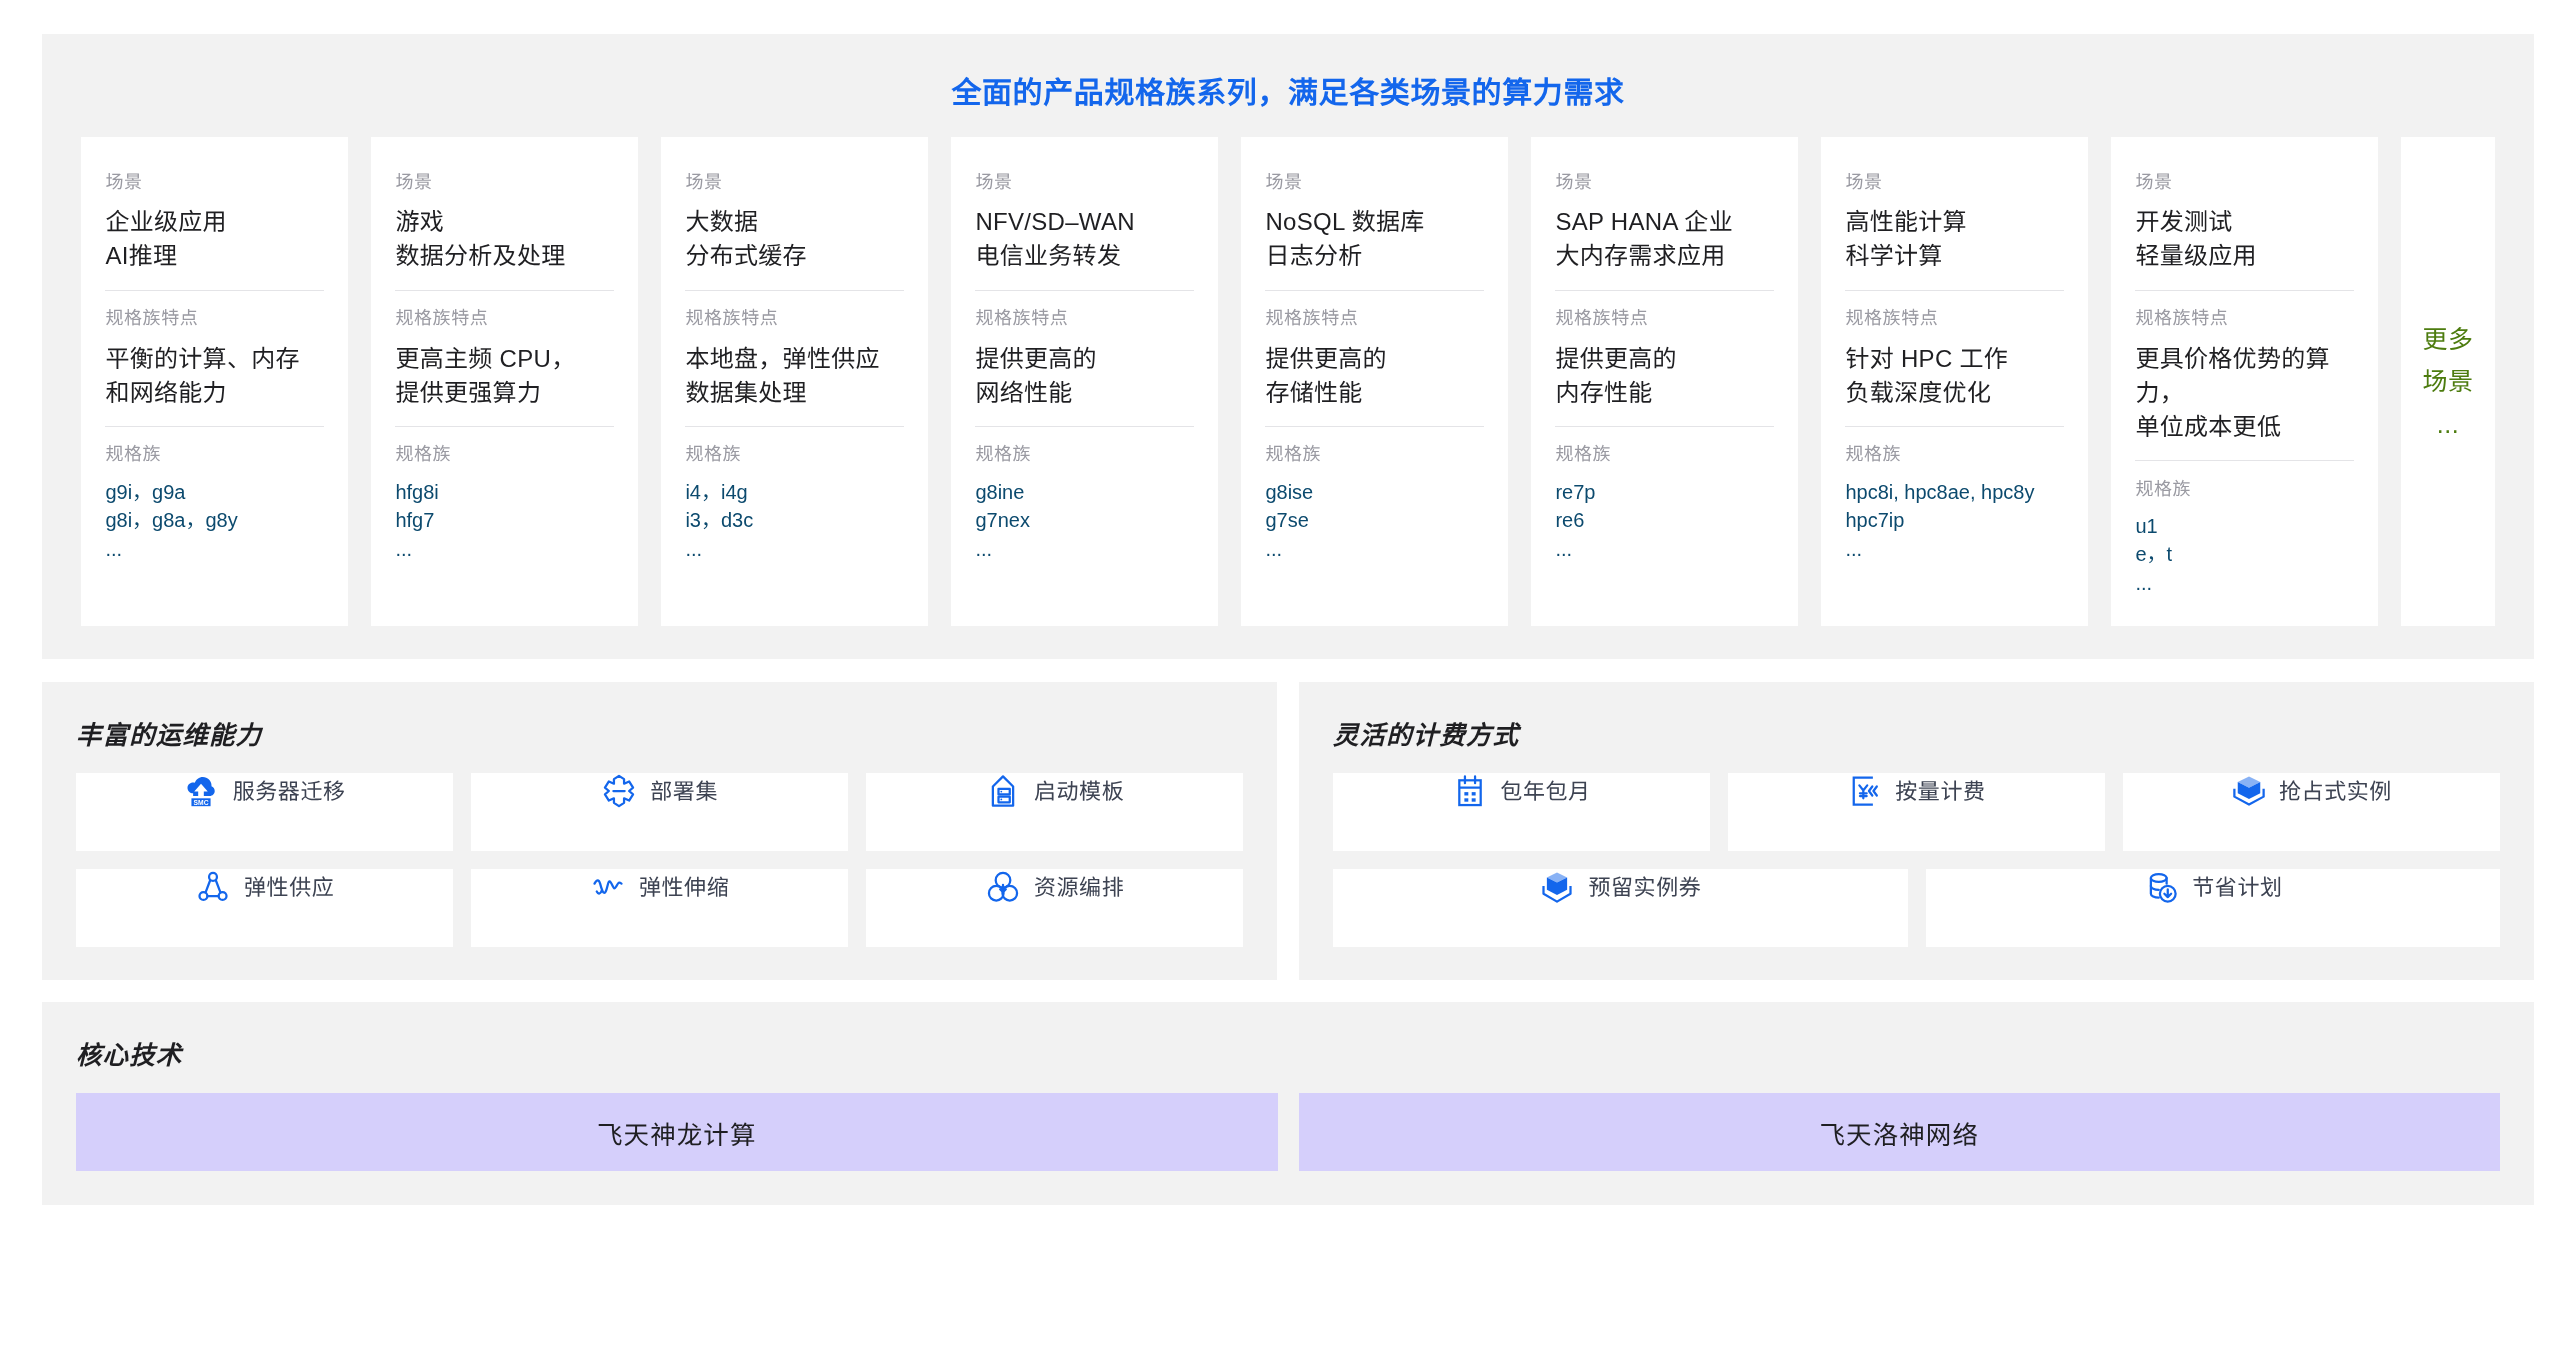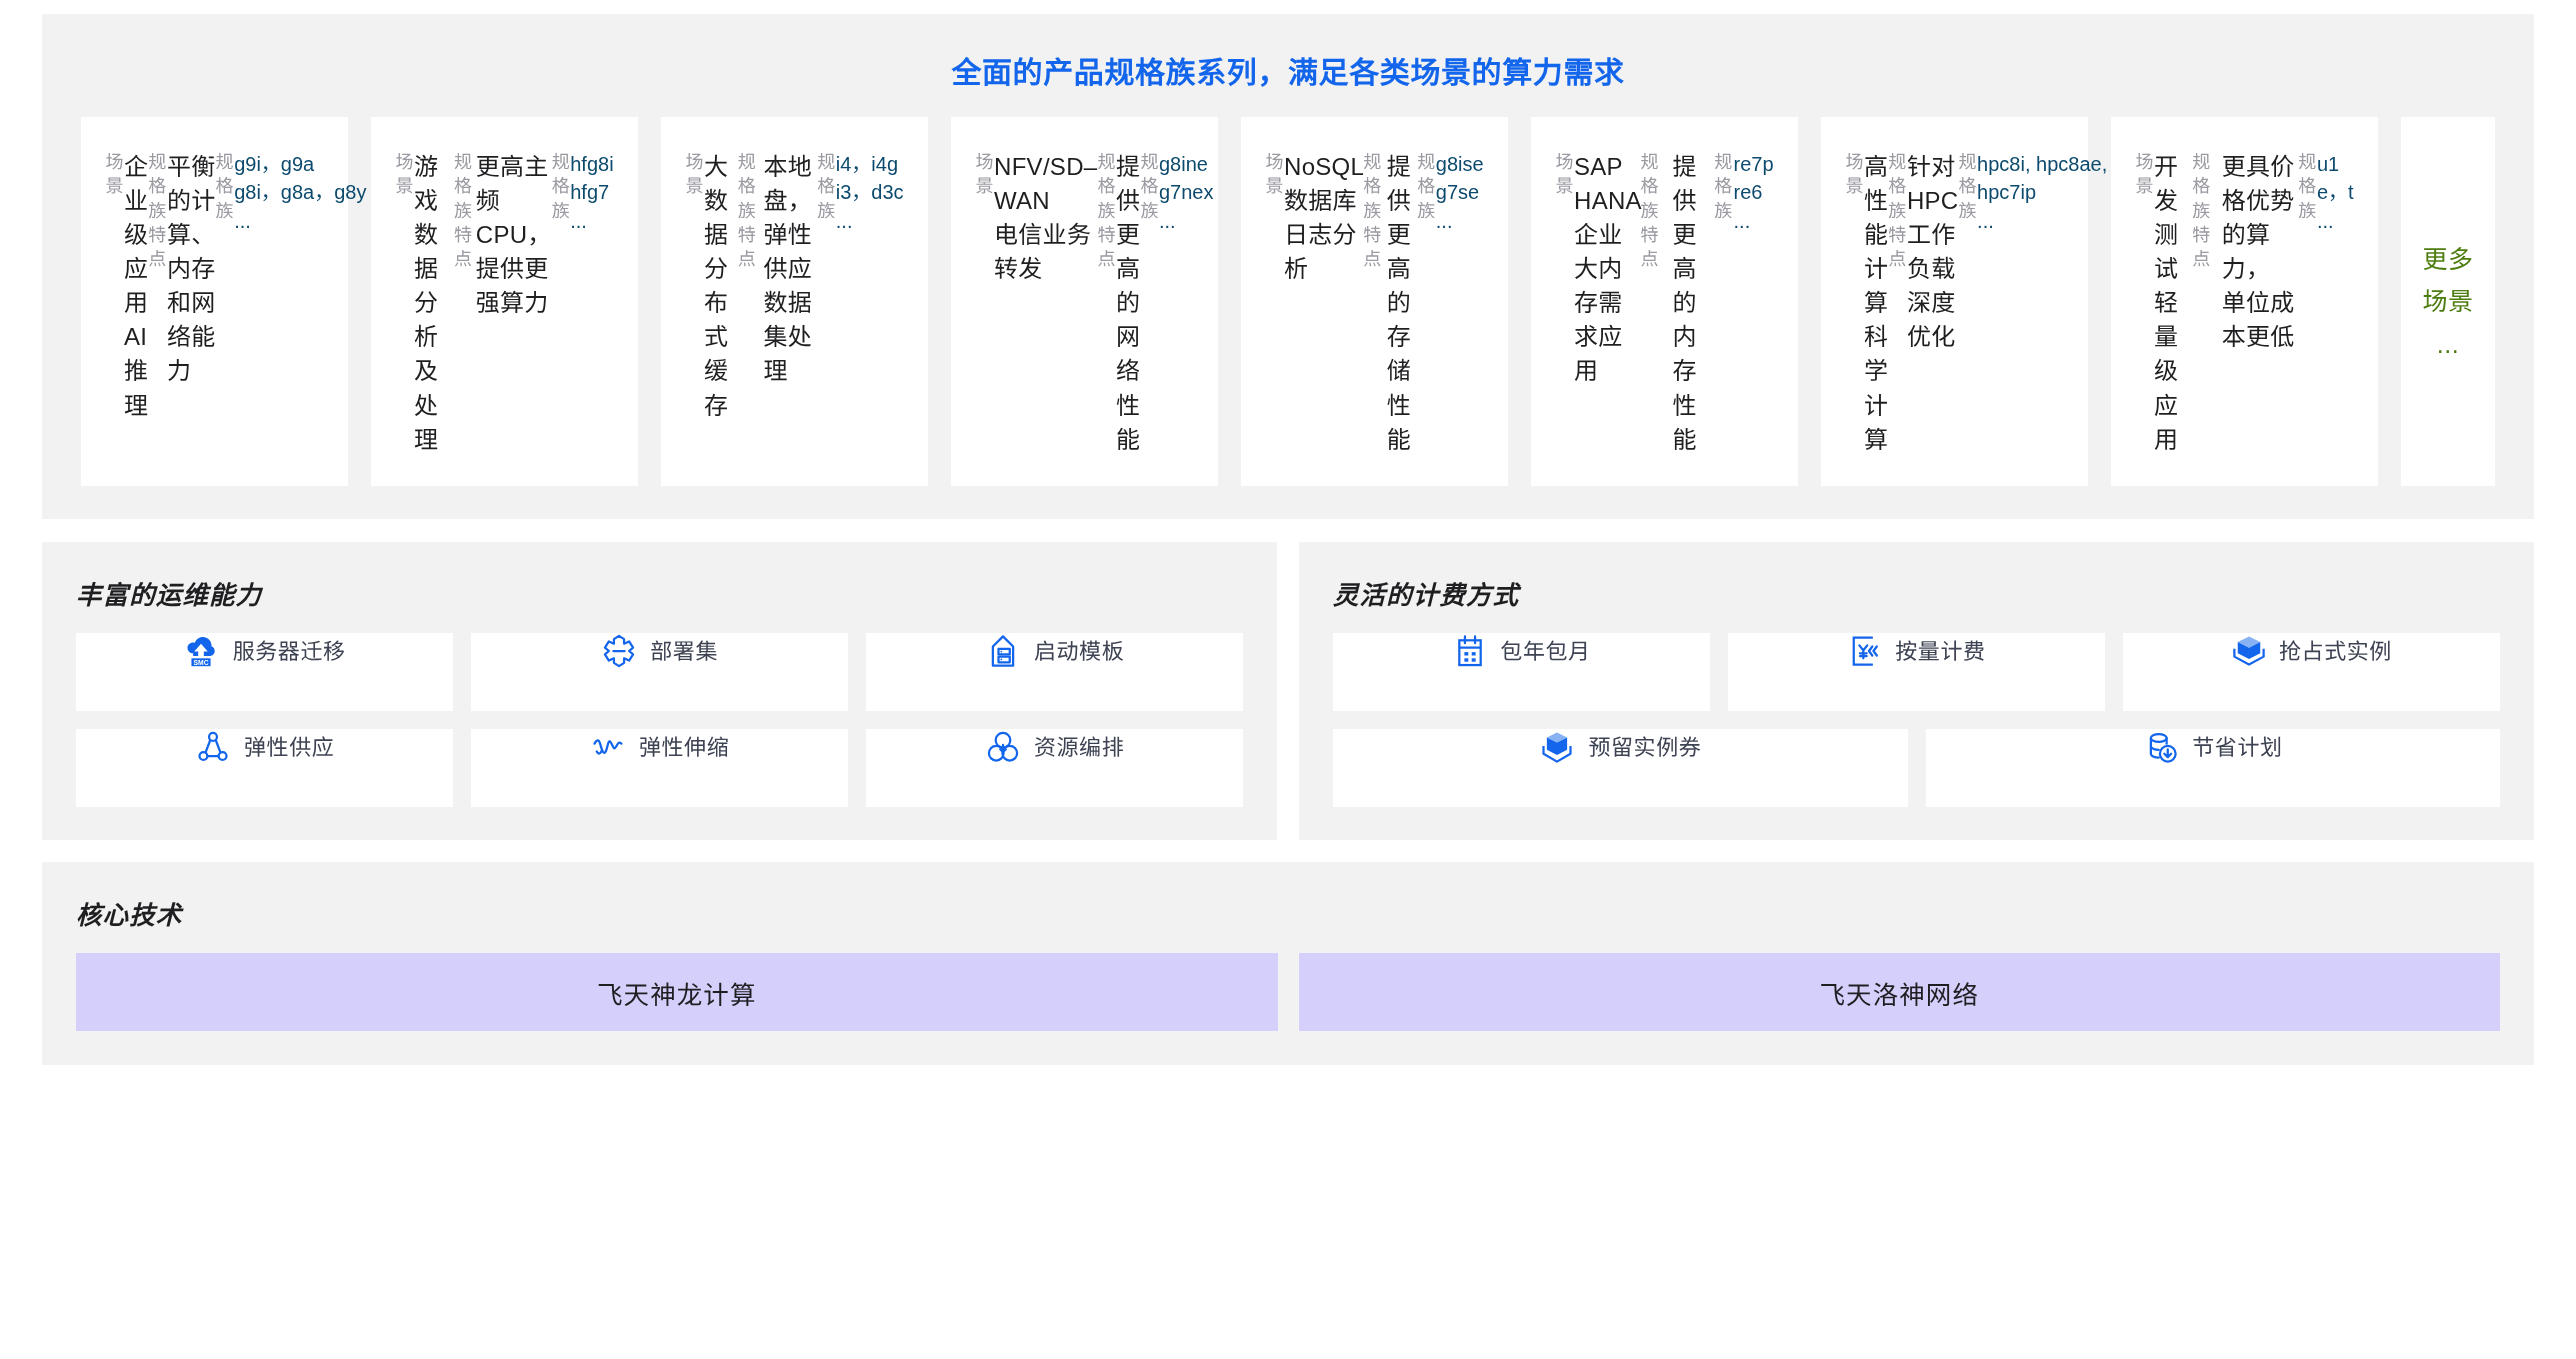--- a/index.html
+++ b/index.html
@@ -3,21 +3,21 @@
 <meta charset="utf-8">
 <title>产品规格族系列</title>
 <style>
   * { box-sizing: border-box; margin: 0; padding: 0; }
   html, body {
     width: 2576px; height: 1359px;
     background: #ffffff;
     font-family: "Liberation Sans", "DejaVu Sans", sans-serif;
     -webkit-font-smoothing: antialiased;
   }
-  .page { width: 2576px; height: 1359px; position: relative; padding: 14px 42px 0 42px; }
+  .page { width: 2576px; height: 1359px; position: relative; padding: 34px 42px 0 42px; }
 
   
   .panel { background: #f2f2f2; }
   .panel-scenarios { padding: 23px 39px 33px 39px; }
 
   .main-title {
     text-align: center;
     color: #1366ec;
     font-size: 30px;
     font-weight: 700;
@@ -27,21 +27,21 @@
   }
 
   .scenario-row { display: flex; gap: 23px; align-items: stretch; }
 
   .scenario-card {
     background: #ffffff;
     flex: 1 1 0;
     min-width: 0;
     padding: 33px 24.4px 29px 24.4px;
     display: flex;
-    flex-direction: row;
+    flex-direction: column;
   }
   .scenario-card.more {
     flex: 0 0 94px;
     padding: 0 11px;
     align-items: center;
     justify-content: center;
     text-align: center;
   }
 
   .field-label {

